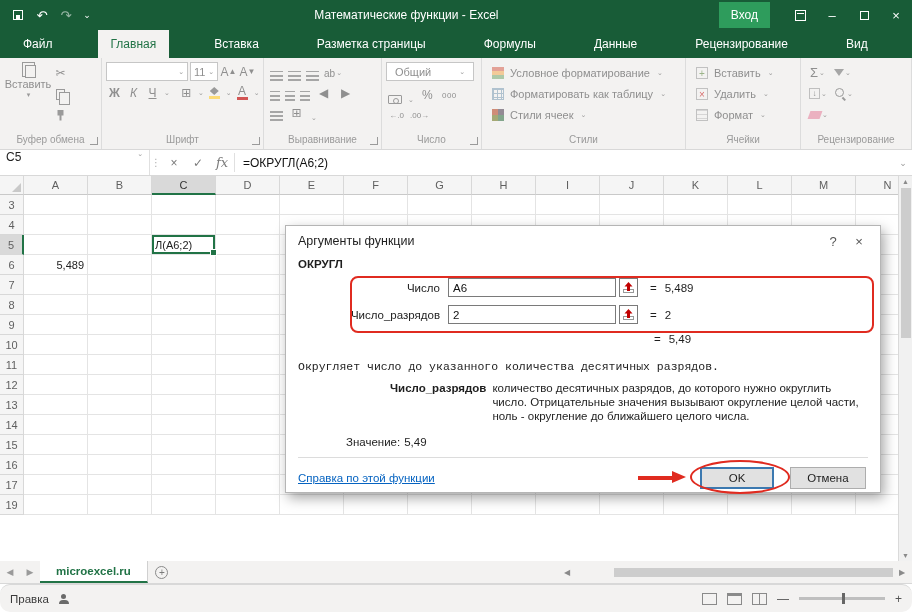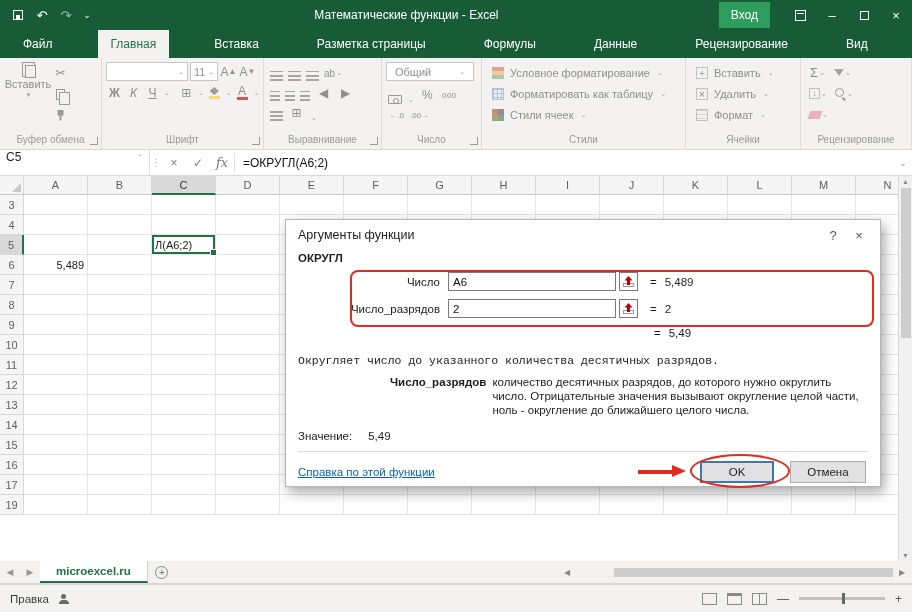--- a/index.html
+++ b/index.html
@@ -155,41 +155,41 @@
   .cell.active { box-shadow:inset 0 0 0 2px #217346; z-index:2; }
   .cell.active::after { content:''; position:absolute; right:-2px; bottom:-2px; width:5px; height:5px;
                         background:#217346; border:1px solid #fff; }
   .vscroll { position:absolute; top:0; right:0; bottom:0; width:14px; background:#F1F1F1;
              border-left:1px solid #DADADA; display:flex; flex-direction:column; align-items:center;
              padding:2px 0; font-size:7px; color:#8A8A8A; z-index:3; }
   .vthumb { width:10px; height:150px; background:#CDCDCD; margin-top:3px; }
   .vfill { flex:1; }
 
   
-  .dialog { position:absolute; left:285px; top:43px; width:596px; height:268px; background:#fff;
+  .dialog { position:absolute; left:285px; top:49px; width:596px; height:268px; background:#fff;
             border:1px solid #B5B5B5; box-shadow:3px 5px 12px rgba(0,0,0,.35); font-size:11.5px;
             color:#1E1E1E; z-index:10; }
   .dlg-head { height:30px; display:flex; align-items:center; padding:0 8px 0 12px; }
   .dlg-title { flex:1; font-size:12.5px; }
   .dlg-hbtn { width:26px; text-align:center; color:#555; font-size:13px; cursor:default; }
   .dlg-fn { padding:2px 12px 4px;font-weight:bold; }
   .dlg-fields { padding:0 12px; position:relative; }
   .dlg-field-row { display:flex; align-items:center; height:27px; }
   .dlg-label { width:150px; text-align:right; padding-right:8px; white-space:nowrap; }
   .dlg-input { width:168px; height:19px; border:1px solid #7A7A7A; font-size:11.5px; padding:0 4px;
                font-family:inherit; color:#111; }
   .range-btn { width:19px; height:19px; margin-left:3px; border:1px solid #7A7A7A; background:#fff;
                padding:0; display:flex; align-items:center; justify-content:center; cursor:default; }
   .dlg-eq { margin:0 8px 0 12px; }
   .dlg-total { height:22px; display:flex; align-items:center; padding-left:12px; }
   .dlg-total .eq { margin-left:356px; margin-right:8px; }
   .dlg-desc { padding:10px 12px 0;font-family:Liberation Mono, monospace; }
   .dlg-arg { display:flex; padding:8px 14px 0 104px; line-height:14px; }
   .dlg-arg .argname { font-weight:bold; margin-right:6px; white-space:nowrap; }
-  .dlg-value { padding:13px 12px 0; display:flex; gap:16px; }
+  .dlg-value { padding:13px 12px 0; display:flex; gap:4px;margin-left:48px; }
   .dlg-sep { margin:9px 12px 0; border-top:1px solid #DCDCDC; }
   .dlg-footer { display:flex; align-items:center; padding:9px 14px 0 12px; }
   .dlg-link { color:#0563C1; text-decoration:underline; cursor:pointer; }
   .dlg-spacer { flex:1; }
   .btn { background:#E1E1E1; border:1px solid #ADADAD; font-size:11.5px; font-family:inherit;
          height:22px; cursor:default; color:#1E1E1E; }
   .btn-ok { width:74px; border:2px solid #3C79B0; margin-right:16px; }
   .btn-cancel { width:76px; }
 
   
@@ -214,21 +214,21 @@
   .addsheet span { width:13px; height:13px; border:1px solid #8A8A8A; border-radius:50%;
                    font-size:10px; line-height:11px; text-align:center; color:#7A7A7A; }
   .sfill { flex:1; }
   .hscroll { display:flex; align-items:center; width:352px; padding-right:3px; gap:2px; }
   .hscroll .arr { color:#8A8A8A; font-size:8px; width:14px; text-align:center; }
   .htrack { flex:1; height:11px; position:relative; }
   .hthumb { position:absolute; right:0; top:1px; height:9px; width:88%; background:#CDCDCD; }
 
   
   .statusbar { height:28px; background:#F3F2F1; border-top:1px solid #D8D8D8; display:flex;
-               align-items:center; font-size:11.5px; color:#3B3B3B; padding:0 10px; gap:10px; }
+               align-items:center; font-size:11.5px; color:#3B3B3B; padding:0 10px; gap:10px;border-radius:10px; }
   .sb-fill { flex:1; }
   .viewbtn { width:15px; height:12px; border:1px solid #8A8A8A; display:inline-block; }
   .viewbtn.v2 { background:linear-gradient(#8A8A8A 0 2px, transparent 2px); }
   .viewbtn.v3 { background:linear-gradient(90deg, transparent 0 6px, #8A8A8A 6px 7px, transparent 7px); }
   .zoomtrack { width:86px; height:3px; background:#BFBFBF; position:relative; }
   .zoomthumb { position:absolute; left:50%; top:-4px; width:3px; height:11px; background:#666; }
   .zoomsign { color:#555; font-size:12px; }
   .sb-person { width:10px; height:10px; position:relative; display:inline-block; }
   .sb-person::before { content:''; position:absolute; left:2.5px; top:0; width:5px; height:5px;
                        border-radius:50%; background:#6A6A6A; }

